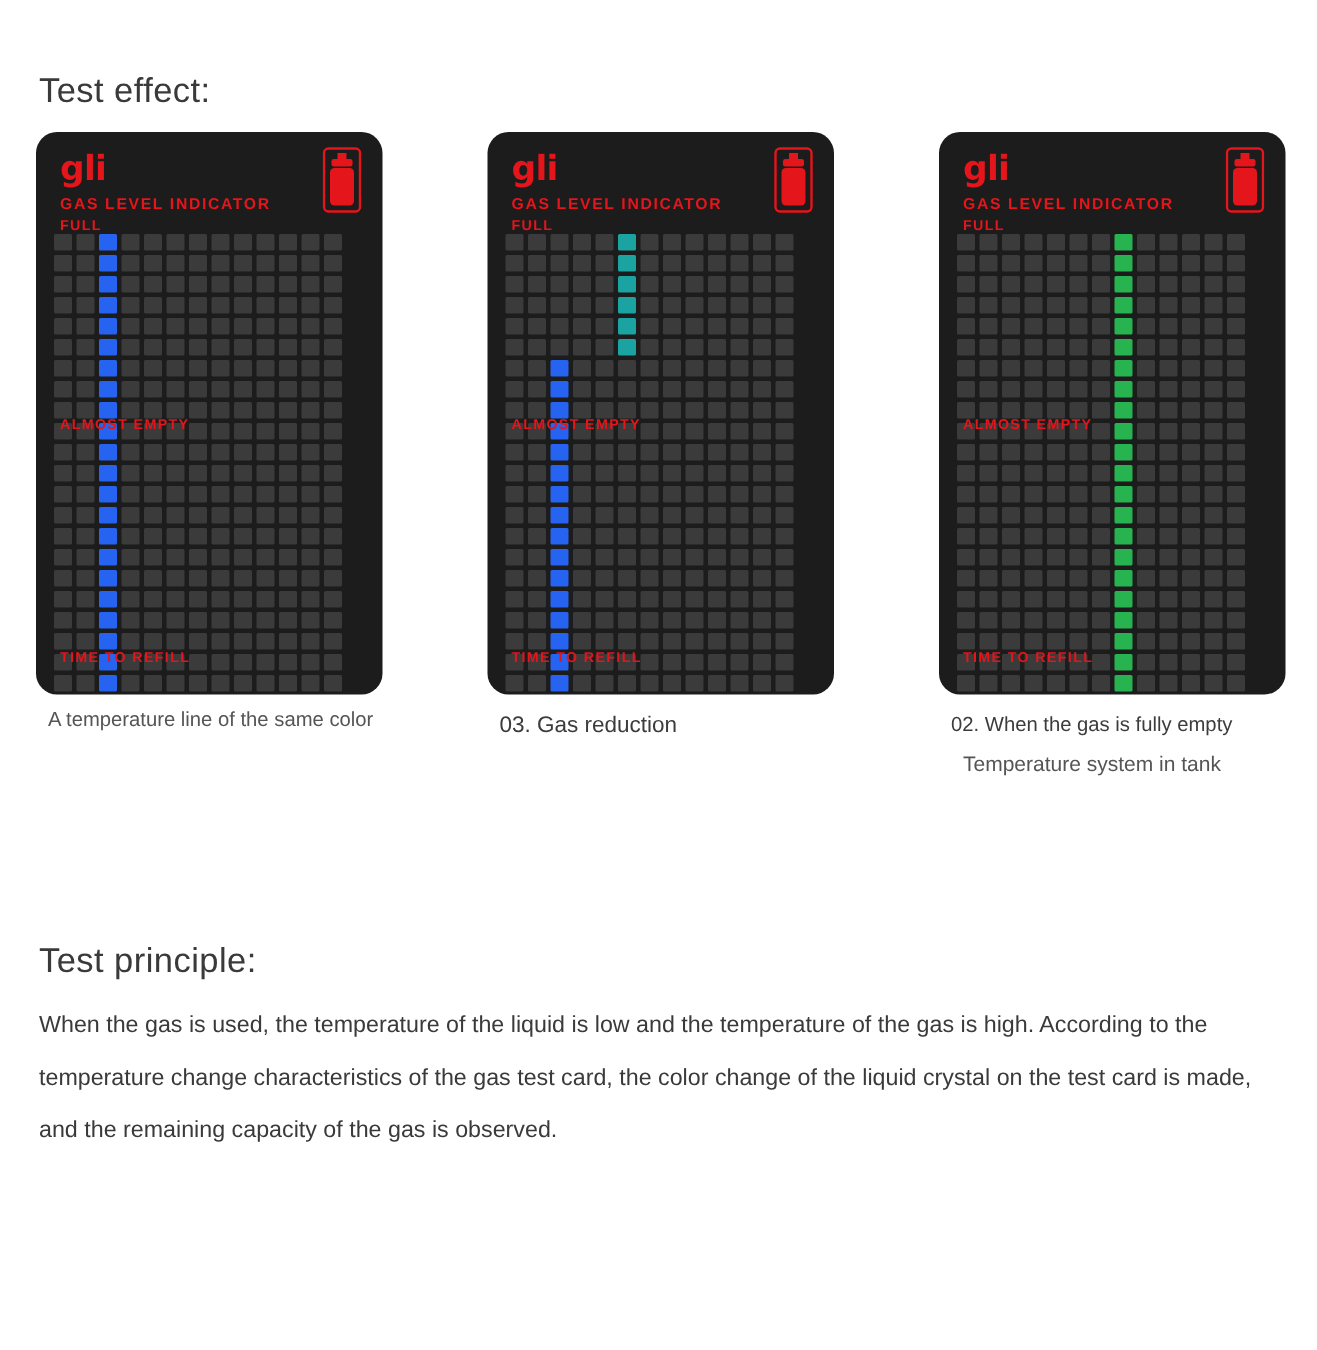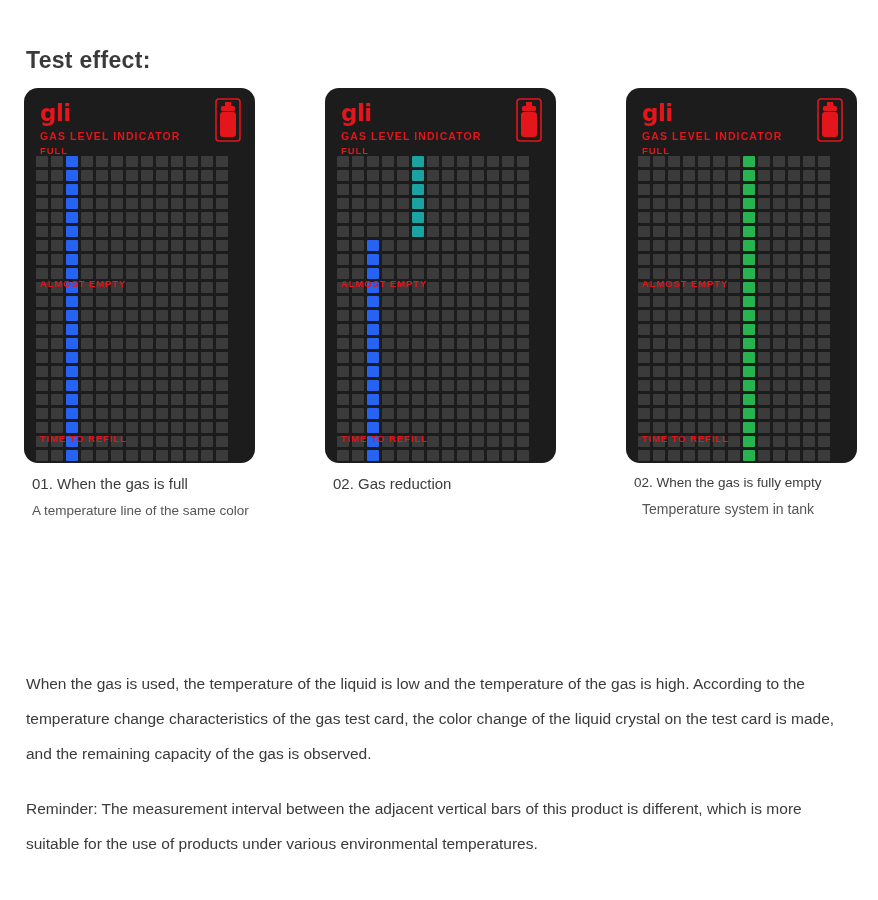--- a/index.html
+++ b/index.html
@@ -17,21 +17,21 @@
   .page {
     position: relative;
     width: 878px;
     height: 900px;
     box-sizing: border-box;
     padding: 0;
   }
   .section-heading {
     font-size: 23px;
     color: #3a3a3a;
-    font-weight: bold;
+    font-weight: normal;
     letter-spacing: 0.3px;
   }
   #heading-test-effect {
     position: absolute;
     left: 26px;
     top: 28px;
   }
   #heading-test-principle {
     position: absolute;
     left: 26px;
@@ -519,21 +519,20 @@
               <div class="cell" style="background: rgb(59, 59, 59);"></div>
               <div class="cell" style="background: rgb(59, 59, 59);"></div>
               <div class="cell" style="background: rgb(59, 59, 59);"></div>
               <div class="cell" style="background: rgb(59, 59, 59);"></div>
               <div class="cell" style="background: rgb(59, 59, 59);"></div>
               <div class="cell" style="background: rgb(59, 59, 59);"></div>
               <div class="cell" style="background: rgb(59, 59, 59);"></div>
             </div>
           </div>
       </div>
-      <div class="caption-main">01. When the gas is full</div>
       <div class="caption-sub">A temperature line of the same color</div>
     </div>
 
     <div class="card-block c1">
       <div class="gli-card">
         <div class="card-head">
           <div class="brand">gli</div>
           <div class="brand-sub">GAS LEVEL INDICATOR</div>
           <svg class="cylinder-icon" viewBox="0 0 26 44">
             <rect x="1" y="1" width="24" height="42" rx="3" fill="none" stroke="#e4151b" stroke-width="1.6"></rect>
@@ -871,21 +870,21 @@
               <div class="cell" style="background: rgb(59, 59, 59);"></div>
               <div class="cell" style="background: rgb(59, 59, 59);"></div>
               <div class="cell" style="background: rgb(59, 59, 59);"></div>
               <div class="cell" style="background: rgb(59, 59, 59);"></div>
               <div class="cell" style="background: rgb(59, 59, 59);"></div>
               <div class="cell" style="background: rgb(59, 59, 59);"></div>
               <div class="cell" style="background: rgb(59, 59, 59);"></div>
             </div>
           </div>
       </div>
-      <div class="caption-main">02. Gas reduction</div>
+      <div class="caption-main">03. Gas reduction</div>
     </div>
 
     <div class="card-block c2">
       <div class="gli-card">
         <div class="card-head">
           <div class="brand">gli</div>
           <div class="brand-sub">GAS LEVEL INDICATOR</div>
           <svg class="cylinder-icon" viewBox="0 0 26 44">
             <rect x="1" y="1" width="24" height="42" rx="3" fill="none" stroke="#e4151b" stroke-width="1.6"></rect>
             <rect x="10" y="4" width="6" height="4" fill="#e4151b"></rect>
@@ -1228,19 +1227,19 @@
               <div class="cell" style="background: rgb(59, 59, 59);"></div>
             </div>
           </div>
       </div>
       <div class="caption-main">02. When the gas is fully empty</div>
       <div class="caption-sub">Temperature system in tank</div>
     </div>
 
   </div>
 
+  <h2 class="section-heading" id="heading-test-principle">Test principle:</h2>
 
   <div class="principle">
     <p>When the gas is used, the temperature of the liquid is low and the temperature of the gas is high. According to the temperature change characteristics of the gas test card, the color change of the liquid crystal on the test card is made, and the remaining capacity of the gas is observed.</p>
-    <p class="second">Reminder: The measurement interval between the adjacent vertical bars of this product is different, which is more suitable for the use of products under various environmental temperatures.</p>
   </div>
 
 </div>
 
 </body></html>

